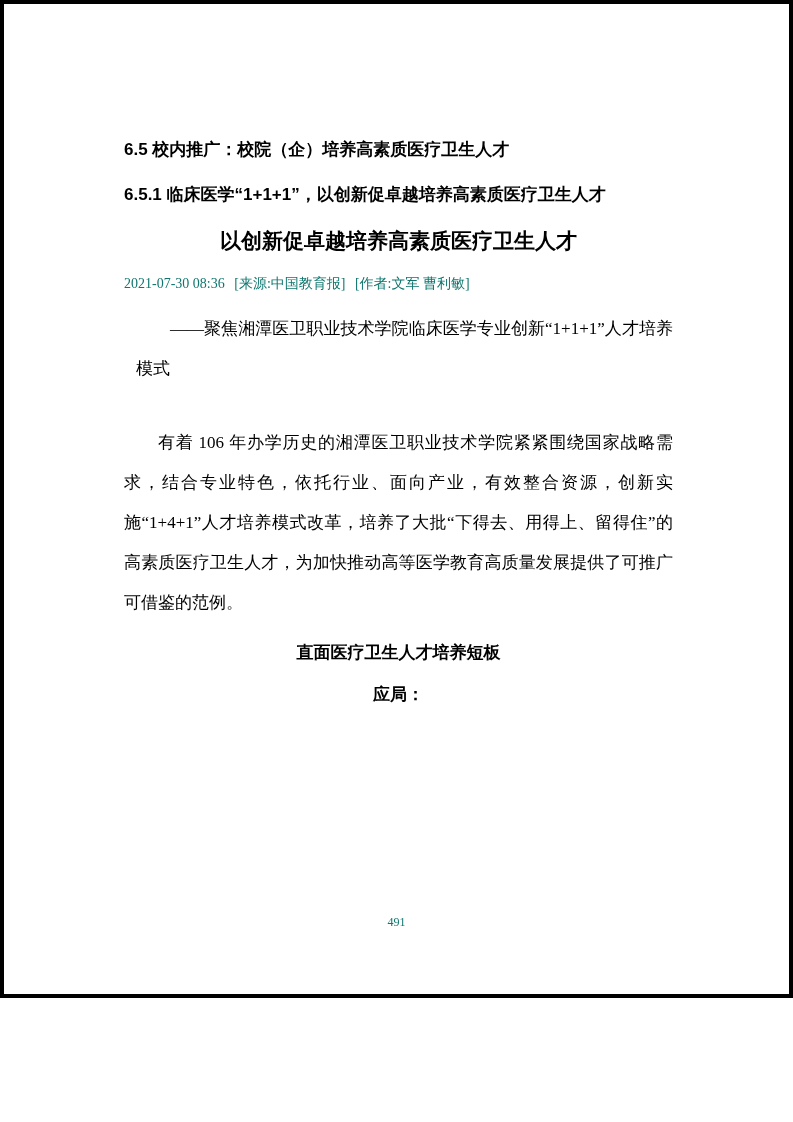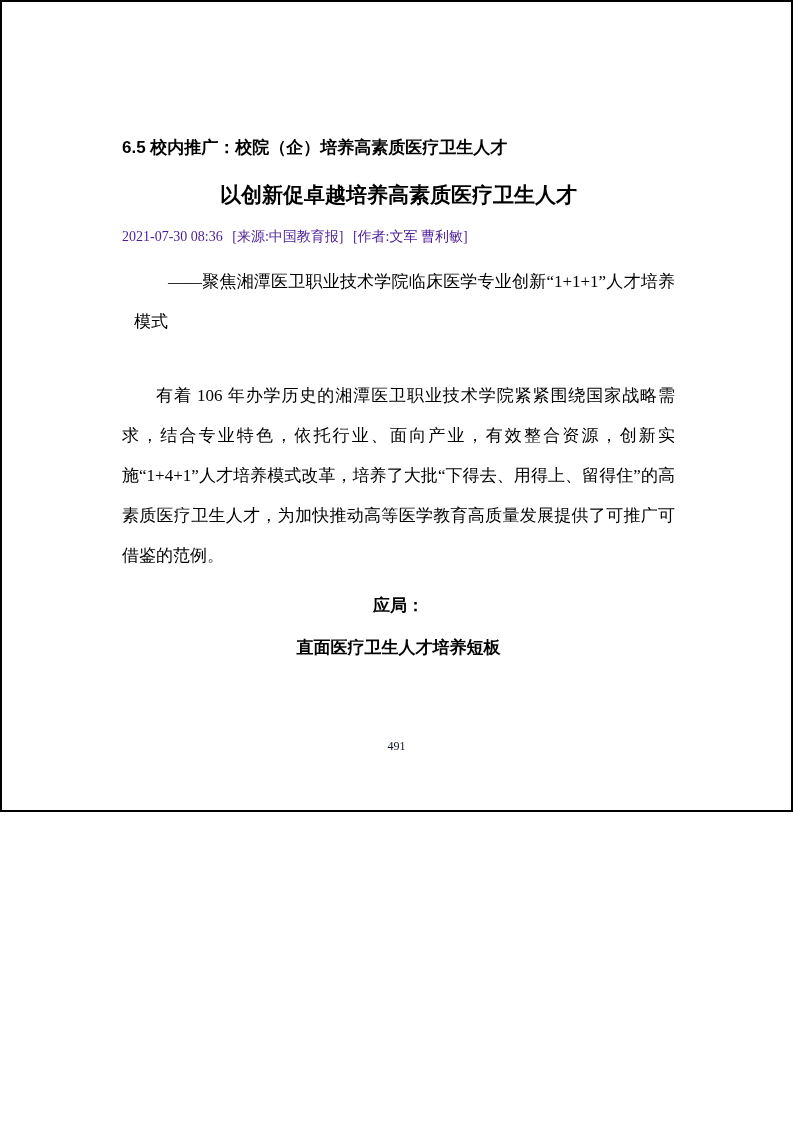--- a/index.html
+++ b/index.html
@@ -3,48 +3,48 @@
 <meta charset="utf-8">
 <style>
   html, body {
     margin: 0;
     padding: 0;
     background: #ffffff;
   }
   .page {
     position: relative;
     width: 793px;
-    height: 812px;
+    height: 998px;
     box-sizing: border-box;
     background: #ffffff;
-    border: 2px solid #000000;
+    border: 4px solid #000000;
     padding: 134px 116px 0 120px;
     font-family: "Liberation Serif", "DejaVu Serif", serif;
     color: #000000;
     overflow: hidden;
   }
   .doc-heading {
     font-family: "Liberation Sans", "DejaVu Sans", sans-serif;
     font-weight: bold;
     font-size: 17px;
     line-height: 24px;
     margin: 0 0 21px 0;
   }
   .article-title {
-    font-family: Liberation Serif, serif;
+    font-family: Liberation Mono, monospace;
     font-weight: bold;
     font-size: 21px;
     line-height: 29px;
     text-align: center;
     margin: 6px 0 18px 0;
   }
   .meta {
     font-size: 14px;
     line-height: 18px;
-    color: #4c1d95;
+    color: #0f766e;
     margin: 0 0 16px 0;
   }
   .meta span { margin-right: 6px; }
   .subtitle {
     font-size: 17px;
     line-height: 40px;
     text-indent: 2em;
     text-align: justify;
     margin: 0 0 34px 12px;
   }
@@ -59,48 +59,49 @@
     font-family: "Liberation Sans", "DejaVu Sans", sans-serif;
     font-weight: bold;
     font-size: 17px;
     line-height: 24px;
     text-align: center;
     margin: 18px 0 14px 0;
   }
   .page-number {
     position: absolute;
     left: 0;
-    bottom: 56px;
+    bottom: 64px;
     width: 100%;
     text-align: center;
     font-size: 12px;
-    color: #0f172a;
+    color: #0f766e;
   }
 </style>
 </head>
 <body>
 
 <div class="page">
 
   <div class="doc-heading">6.5 校内推广：校院（企）培养高素质医疗卫生人才</div>
 
+  <div class="doc-heading">6.5.1 临床医学“1+1+1”，以创新促卓越培养高素质医疗卫生人才</div>
 
   <div class="article-title">以创新促卓越培养高素质医疗卫生人才</div>
 
   <div class="meta">
     <span>2021-07-30 08:36</span>
     <span>[来源:中国教育报]</span>
     <span>[作者:文军 曹利敏]</span>
   </div>
 
   <p class="subtitle">——聚焦湘潭医卫职业技术学院临床医学专业创新“1+1+1”人才培养模式</p>
 
 
   <p class="para">有着 106 年办学历史的湘潭医卫职业技术学院紧紧围绕国家战略需求，结合专业特色，依托行业、面向产业，有效整合资源，创新实施“1+4+1”人才培养模式改革，培养了大批“下得去、用得上、留得住”的高素质医疗卫生人才，为加快推动高等医学教育高质量发展提供了可推广可借鉴的范例。</p>
 
+  <p class="center-bold">直面医疗卫生人才培养短板</p>
+
   <p class="center-bold">应局：</p>
-
-  <p class="center-bold">直面医疗卫生人才培养短板</p>
 
 
   <div class="page-number">491</div>
 
 </div>
 
 </body></html>

